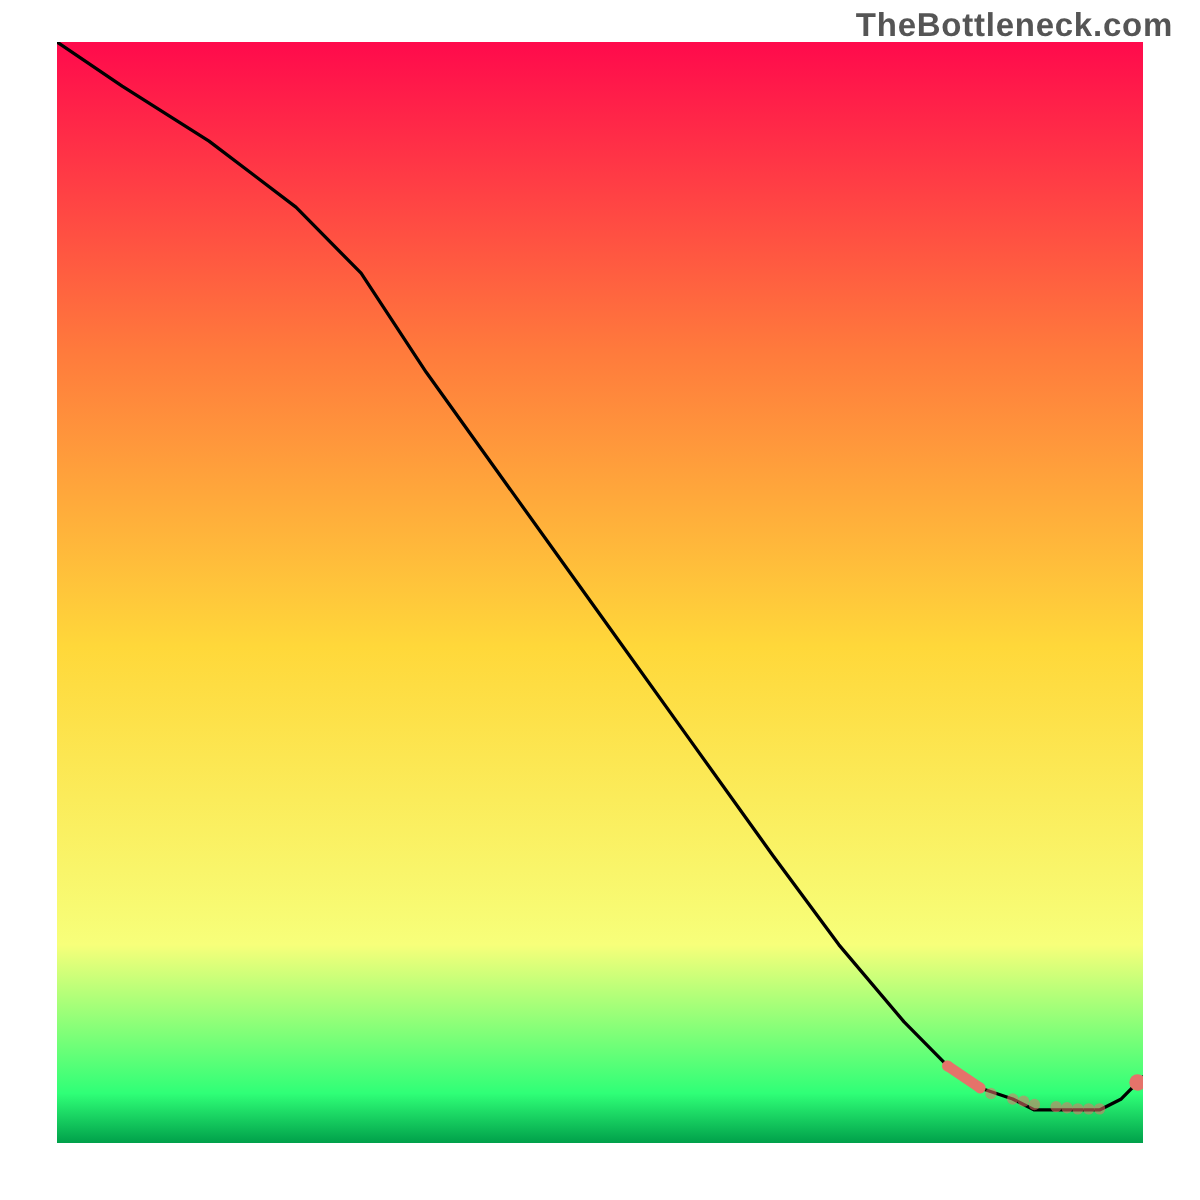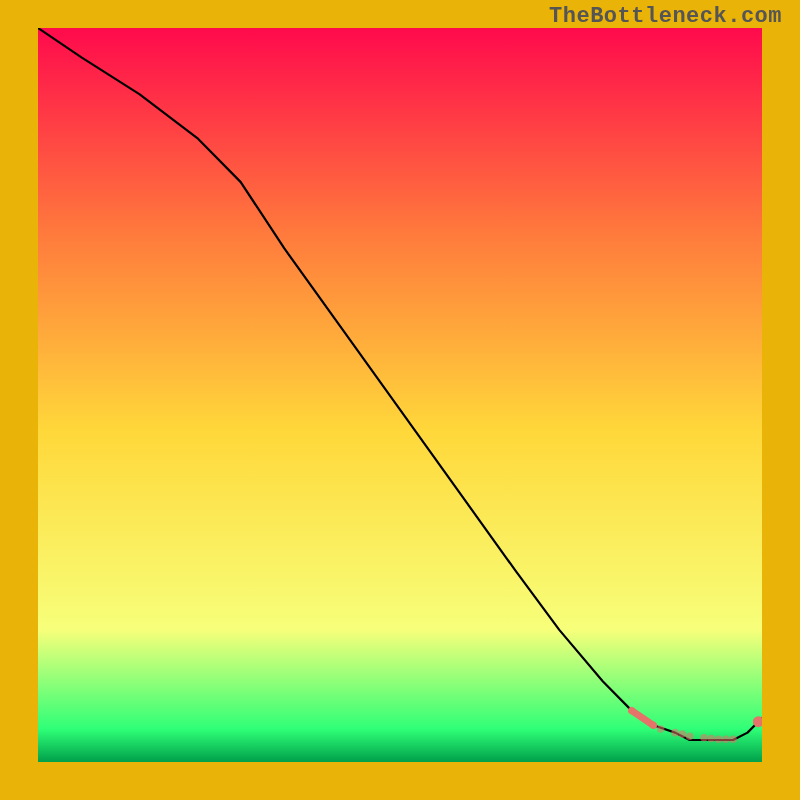--- a/index.html
+++ b/index.html
@@ -8,22 +8,21 @@
     width: 800px;
     height: 800px;
     background: #000;
     font-family: Arial, Helvetica, sans-serif;
     overflow: hidden;
   }
   .outer {
     position: relative;
     width: 800px;
     height: 800px;
-    background: #eab308;
-    font-family: Liberation Mono, monospace;
+    background: #ffffff;
   }
   .watermark {
     position: absolute;
     top: 4px;
     right: 18px;
     color: #555;
     font-size: 22px;
     font-weight: 600;
     letter-spacing: 0.5px;
     z-index: 5;

